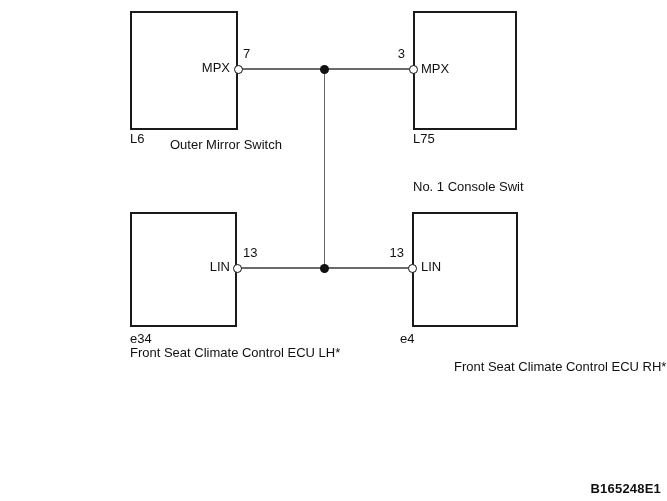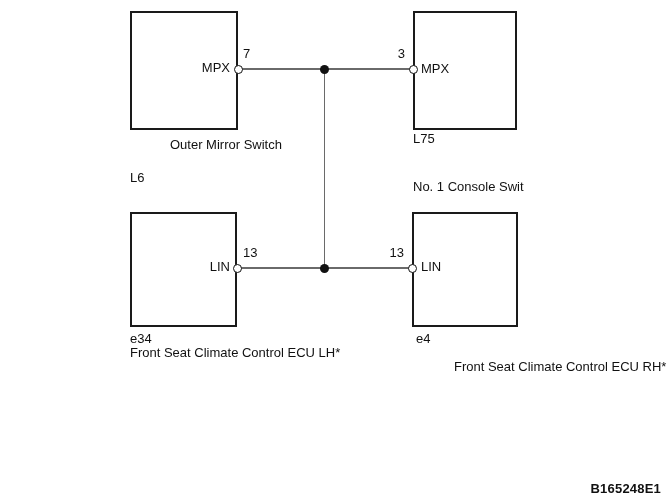--- a/index.html
+++ b/index.html
@@ -76,27 +76,27 @@
   #pin-num-l6  { left: 243px; top: 47px; }
   #pin-num-l75 { left: 390px; top: 47px; width: 15px; }
   #pin-num-e34 { left: 243px; top: 246px; }
   #pin-num-e4  { left: 379px; top: 246px; width: 25px; }
   
   #port-l6  { left: 188px; top: 61px;  width: 42px; }
   #port-l75 { left: 421px; top: 62px; }
   #port-e34 { left: 191px; top: 260px; width: 39px; }
   #port-e4  { left: 421px; top: 260px; }
   
-  #code-l6  { left: 130px; top: 132px; margin-top: 39px; }
+  #code-l6  { left: 130px; top: 132px; }
   #name-l6  { left: 130px; top: 138px; margin-left: 40px; }
   #code-l75 { left: 413px; top: 132px; }
   #name-l75 { left: 413px; top: 146px; margin-top: 34px; }
   #code-e34 { left: 130px; top: 332px; }
   #name-e34 { left: 130px; top: 346px; }
-  #code-e4  { left: 416px; top: 332px; text-align: right; }
+  #code-e4  { left: 400px; top: 332px; text-align: right; }
   #name-e4  { left: 412px; top: 360px; margin-left: 42px; }
   
   #footnote { left: 9px; top: 448px; }
   #ref-code { right: 6px; top: 481px; }
 </style>
 </head>
 <body>
 
 <div id="diagram">
 

